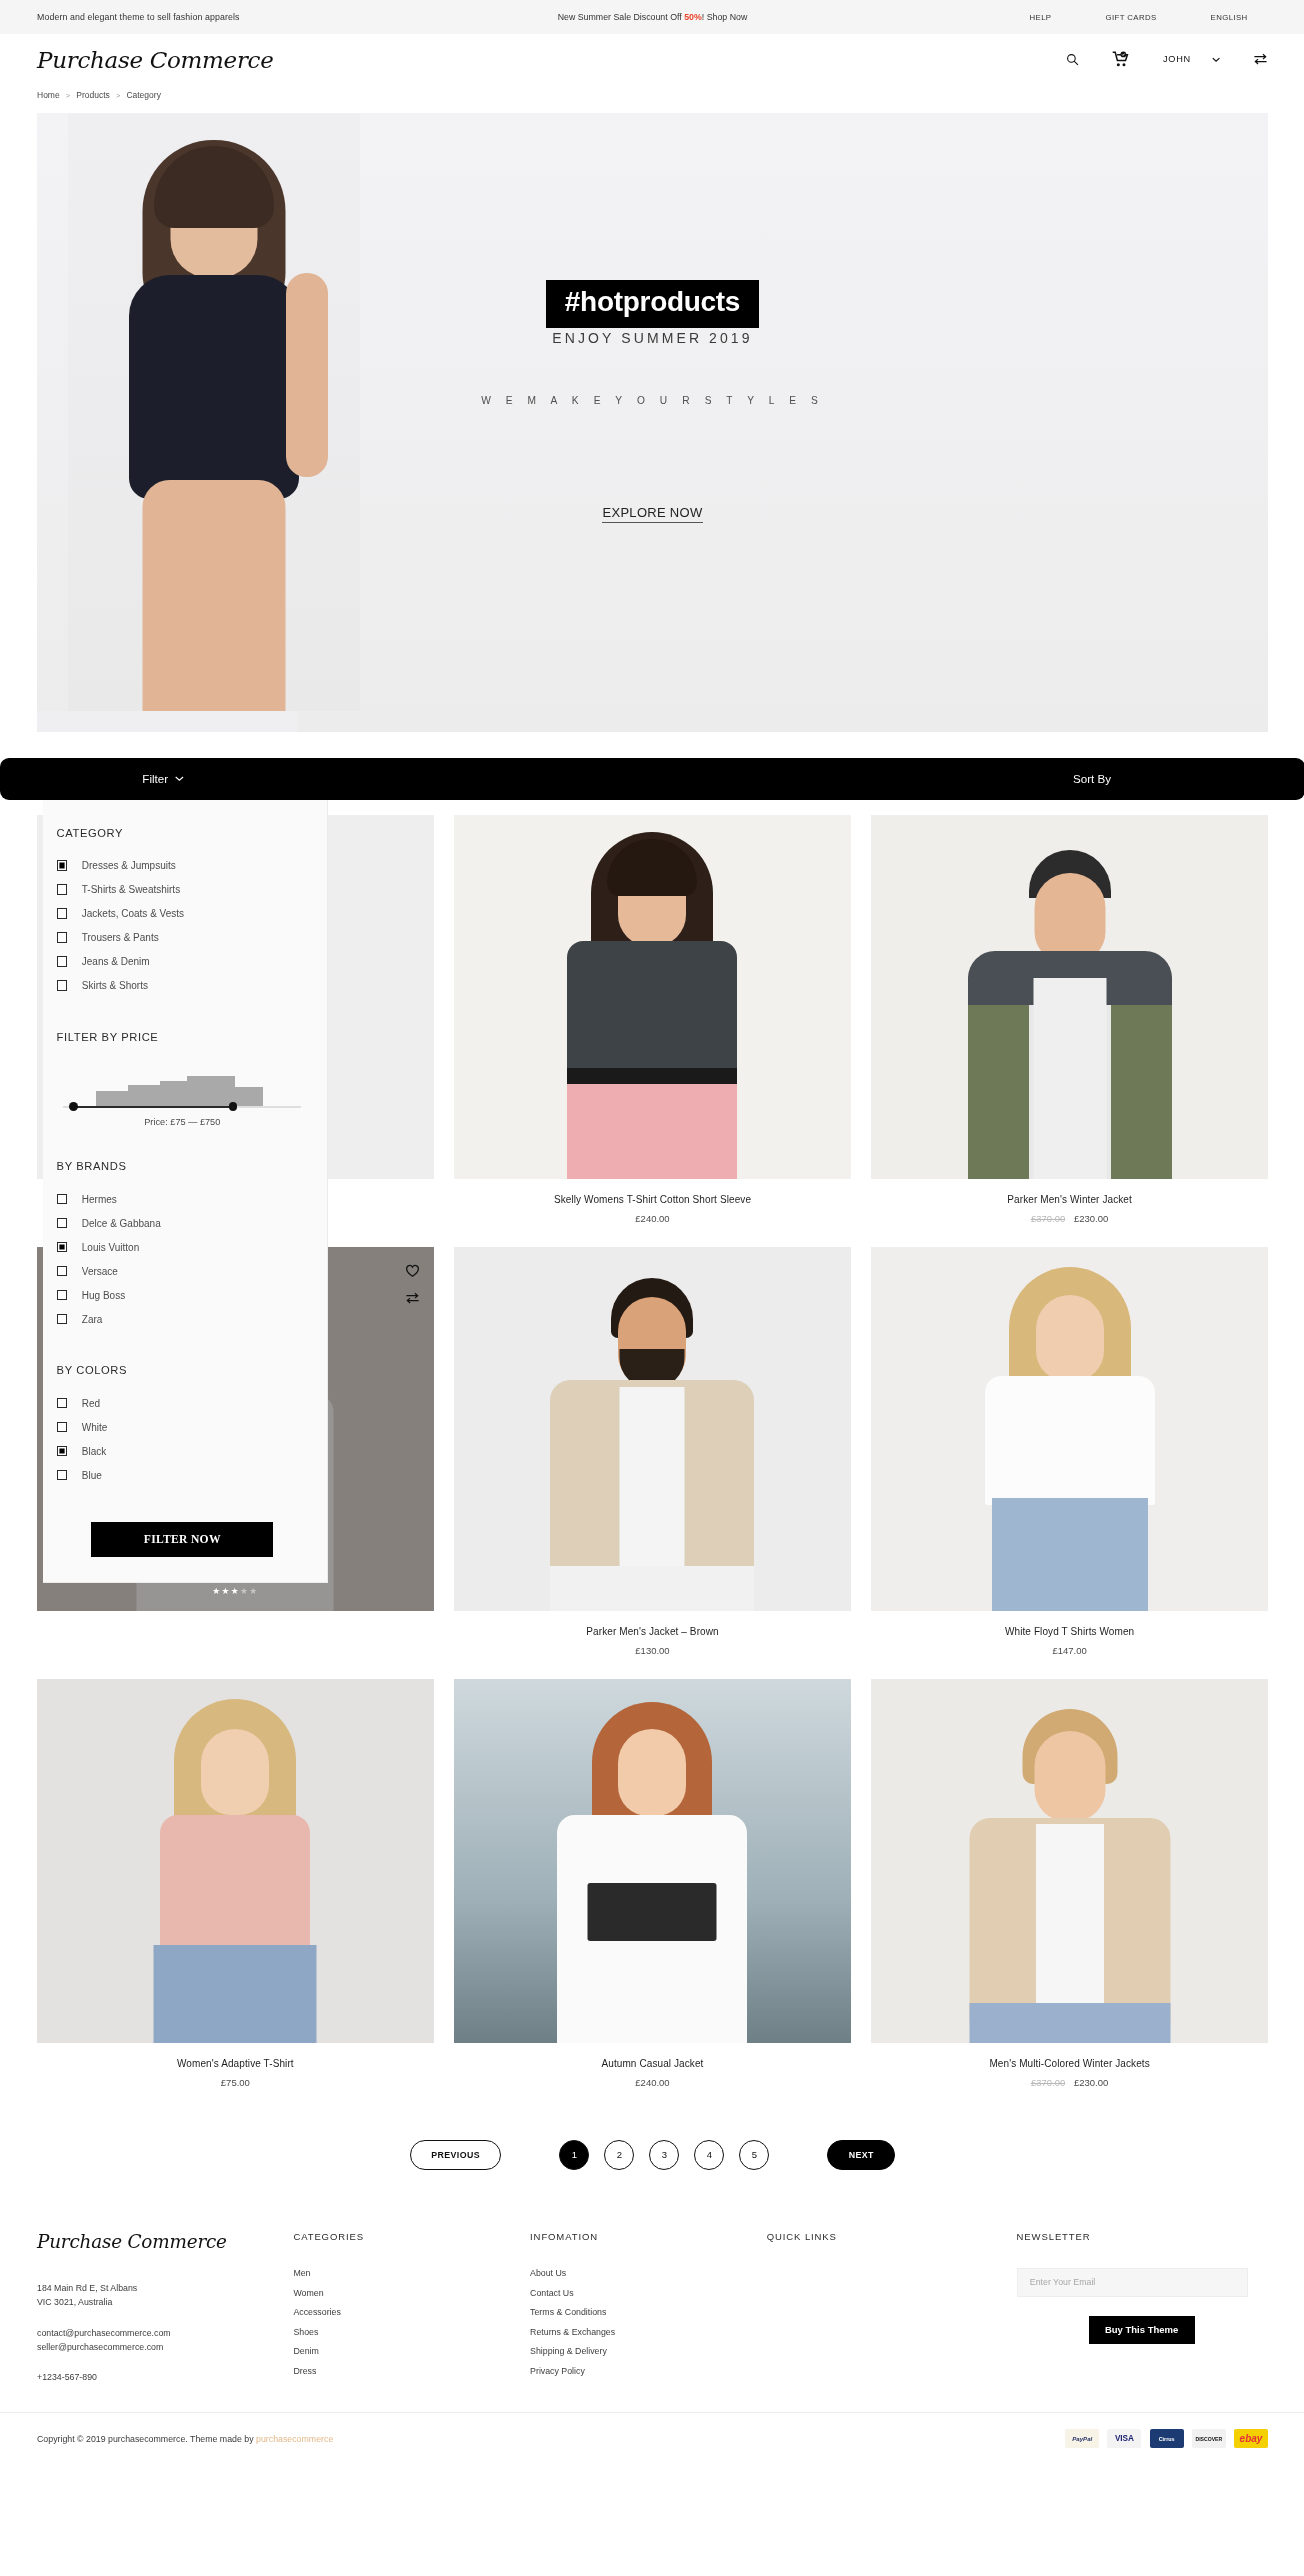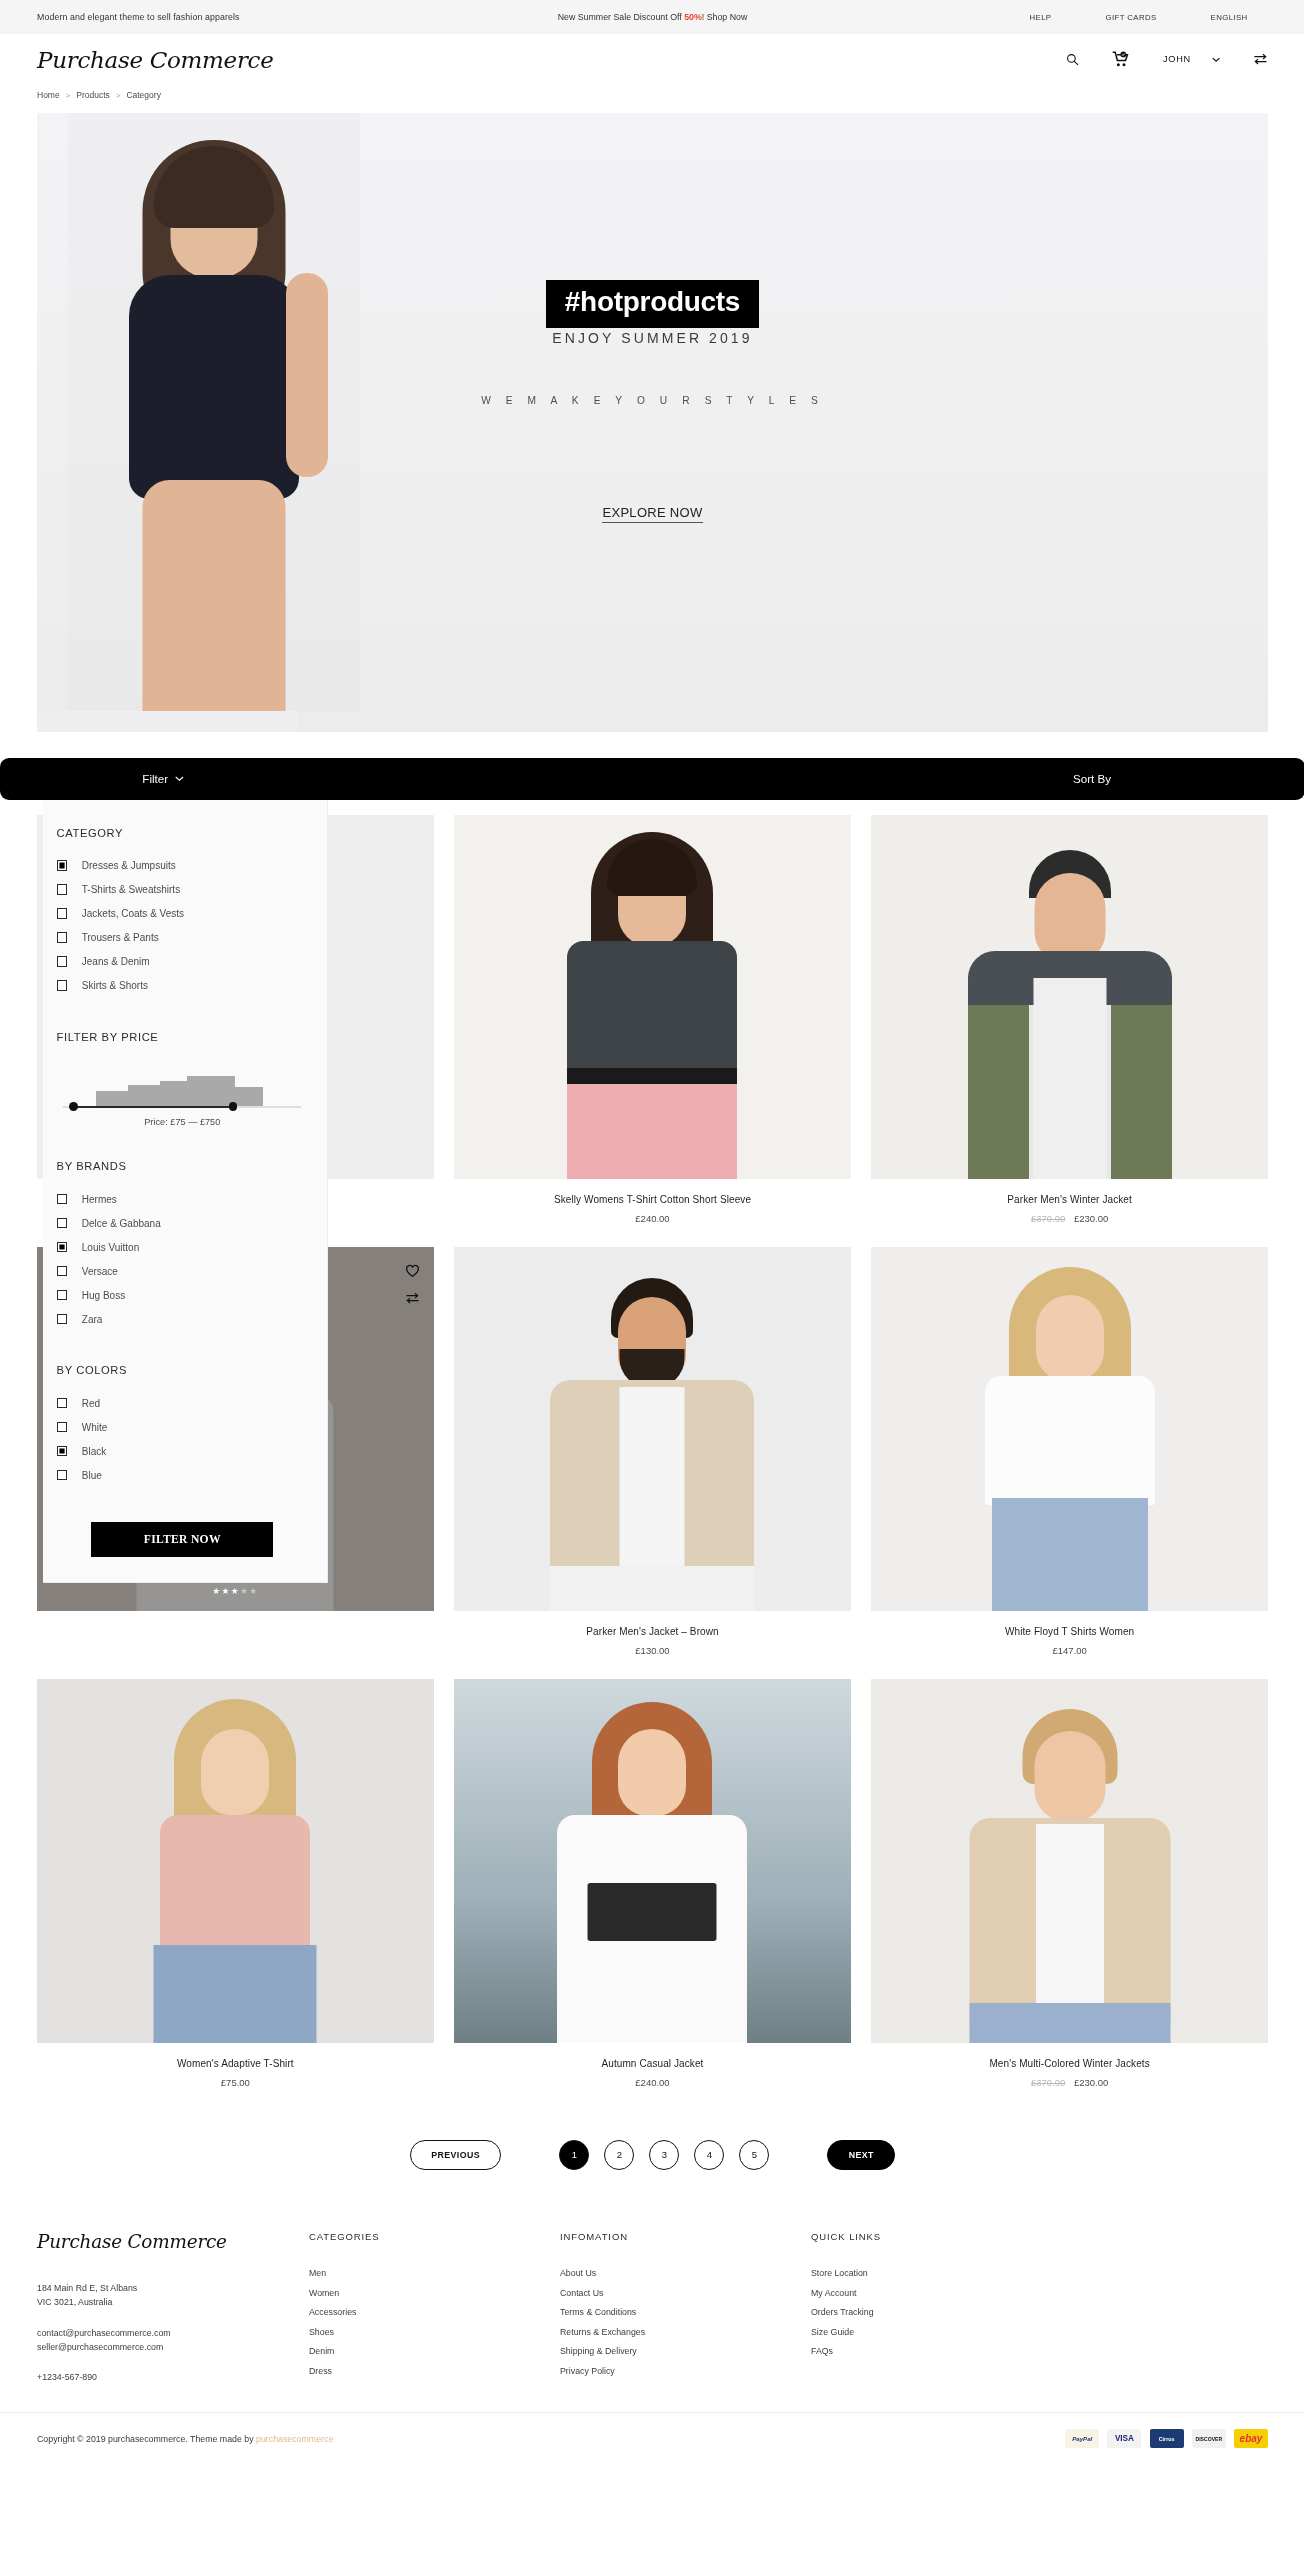--- a/index.html
+++ b/index.html
@@ -791,29 +791,27 @@
       <a href="#">Contact Us</a>
       <a href="#">Terms &amp; Conditions</a>
       <a href="#">Returns &amp; Exchanges</a>
       <a href="#">Shipping &amp; Delivery</a>
       <a href="#">Privacy Policy</a>
     </div>
   </div>
 
   <div class="f-col f-quick">
     <div class="f-title">QUICK LINKS</div>
-    <div class="f-links">
-      <a href="#">Store Location</a>
-      <a href="#">My Account</a>
-      <a href="#">Orders Tracking</a>
-      <a href="#">Size Guide</a>
-      <a href="#">FAQs</a>
-    </div>
-  </div>
-
+  </div>
+
+  <div class="f-col f-news">
+    <div class="f-title">NEWSLETTER</div>
+    <input class="news-input" type="text" placeholder="Enter Your Email" style="">
+    <button class="buy-btn">Buy This Theme</button>
+  </div>
 
 </div>
 
 <div class="copybar">
   <div class="copy-text">
     <span>Copyright © 2019 purchasecommerce. Theme made by </span><a class="brand-link" href="#">purchasecommerce</a>
   </div>
   <div class="pay-icons">
     <div class="pay pay-paypal">
         <i>PayPal</i>

